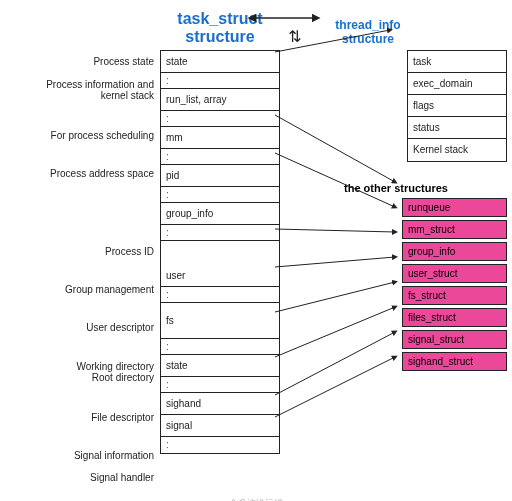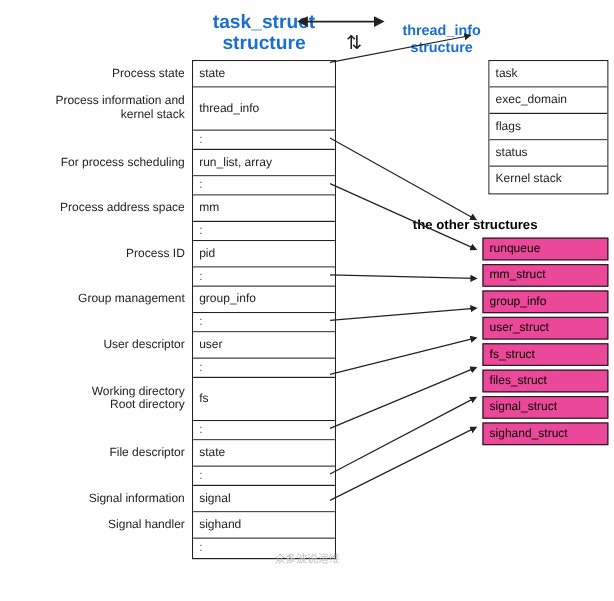--- a/index.html
+++ b/index.html
@@ -103,21 +103,21 @@
       <div class="label-cell" style="height:16px;"></div>
 
       <div class="label-cell" style="height:22px; font-size:10px;">For process scheduling</div>
 
       <div class="label-cell" style="height:16px;"></div>
 
       <div class="label-cell" style="height:22px; font-size:10px;">Process address space</div>
 
       <div class="label-cell" style="height:16px;"></div>
 
-      <div class="label-cell" style="height:22px; font-size:10px;">Process ID</div>
+      <div class="label-cell" style="height:22px; font-size:10px;margin-top:40px;">Process ID</div>
 
       <div class="label-cell" style="height:16px;"></div>
 
       <div class="label-cell" style="height:22px; font-size:10px;">Group management</div>
 
       <div class="label-cell" style="height:16px;"></div>
 
       <div class="label-cell" style="height:22px; font-size:10px;">User descriptor</div>
 
       <div class="label-cell" style="height:16px;"></div>
@@ -132,38 +132,37 @@
 
       <div class="label-cell" style="height:22px; font-size:10px;">Signal information</div>
 
       <div class="label-cell" style="height:22px; font-size:10px;">Signal handler</div>
 
       <div class="label-cell" style="height:16px;"></div>
     </div>
 
     <div class="task-col">
       <div class="task-field" style="height:22px; line-height:18px;">state</div>
-      <div class="task-field" style="height:36px; line-height:32px;">thread_info</div>
       <div class="task-field" style="height:16px; line-height:12px; color:#555;">:</div>
       <div class="task-field" style="height:22px; line-height:18px;">run_list, array</div>
       <div class="task-field" style="height:16px; line-height:12px; color:#555;">:</div>
       <div class="task-field" style="height:22px; line-height:18px;">mm</div>
       <div class="task-field" style="height:16px; line-height:12px; color:#555;">:</div>
       <div class="task-field" style="height:22px; line-height:18px;">pid</div>
       <div class="task-field" style="height:16px; line-height:12px; color:#555;">:</div>
       <div class="task-field" style="height:22px; line-height:18px;">group_info</div>
       <div class="task-field" style="height:16px; line-height:12px; color:#555;">:</div>
-      <div class="task-field" style="height:22px; line-height:18px;">user</div>
+      <div class="task-field" style="height:22px; line-height:18px;margin-top:24px;">user</div>
       <div class="task-field" style="height:16px; line-height:12px; color:#555;">:</div>
       <div class="task-field" style="height:36px; line-height:32px;">fs</div>
       <div class="task-field" style="height:16px; line-height:12px; color:#555;">:</div>
       <div class="task-field" style="height:22px; line-height:18px;">state</div>
       <div class="task-field" style="height:16px; line-height:12px; color:#555;">:</div>
+      <div class="task-field" style="height:22px; line-height:18px;">sighand</div>
       <div class="task-field" style="height:22px; line-height:18px;">signal</div>
-      <div class="task-field" style="height:22px; line-height:18px;">sighand</div>
       <div class="task-field" style="height:16px; line-height:12px; color:#555; border-bottom:none;">:</div>
     </div>
 
     <div style="flex:1; position:relative; margin-left:5px;">
 
       <div style="display:flex; align-items:flex-start; position:relative;">
 
         <div style="flex:1;"></div>
 
         <div class="thread-col" style="width:100px; margin-left:0;">

